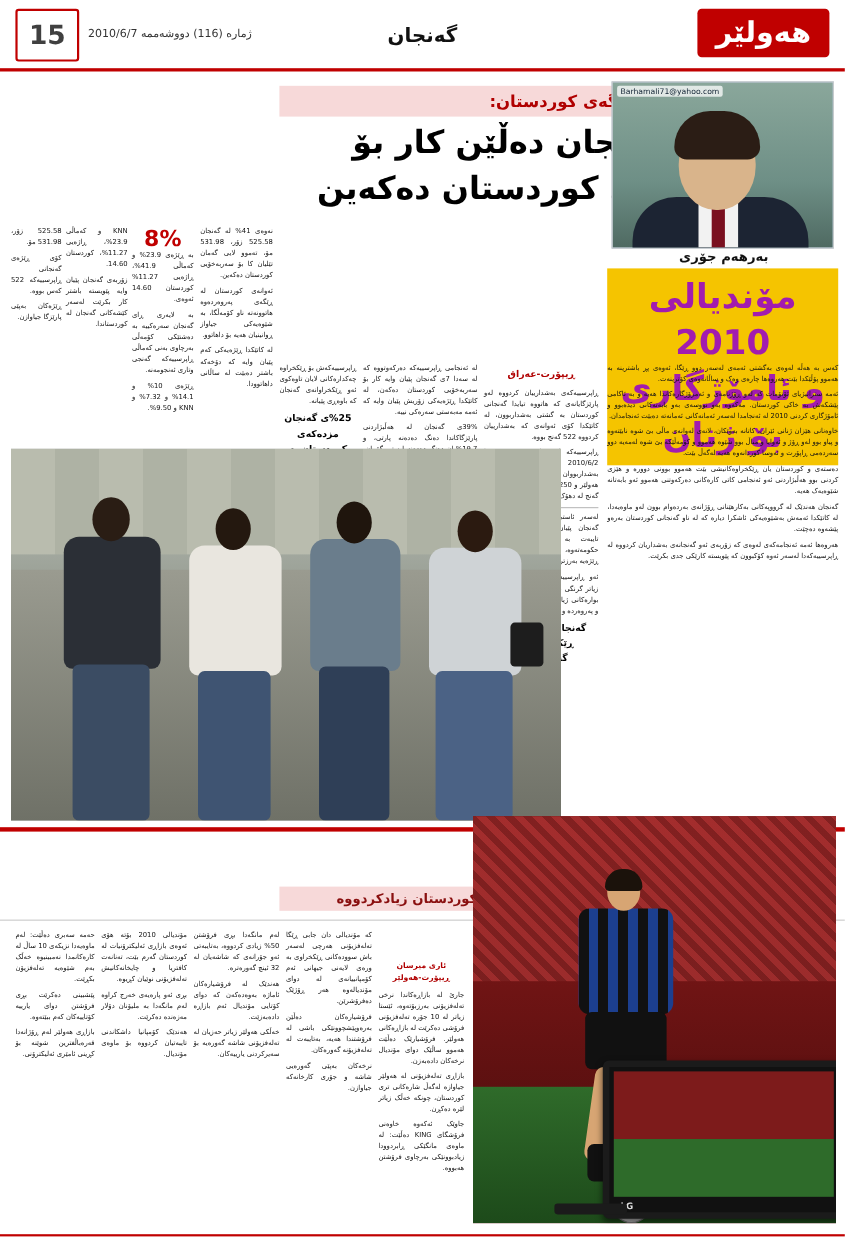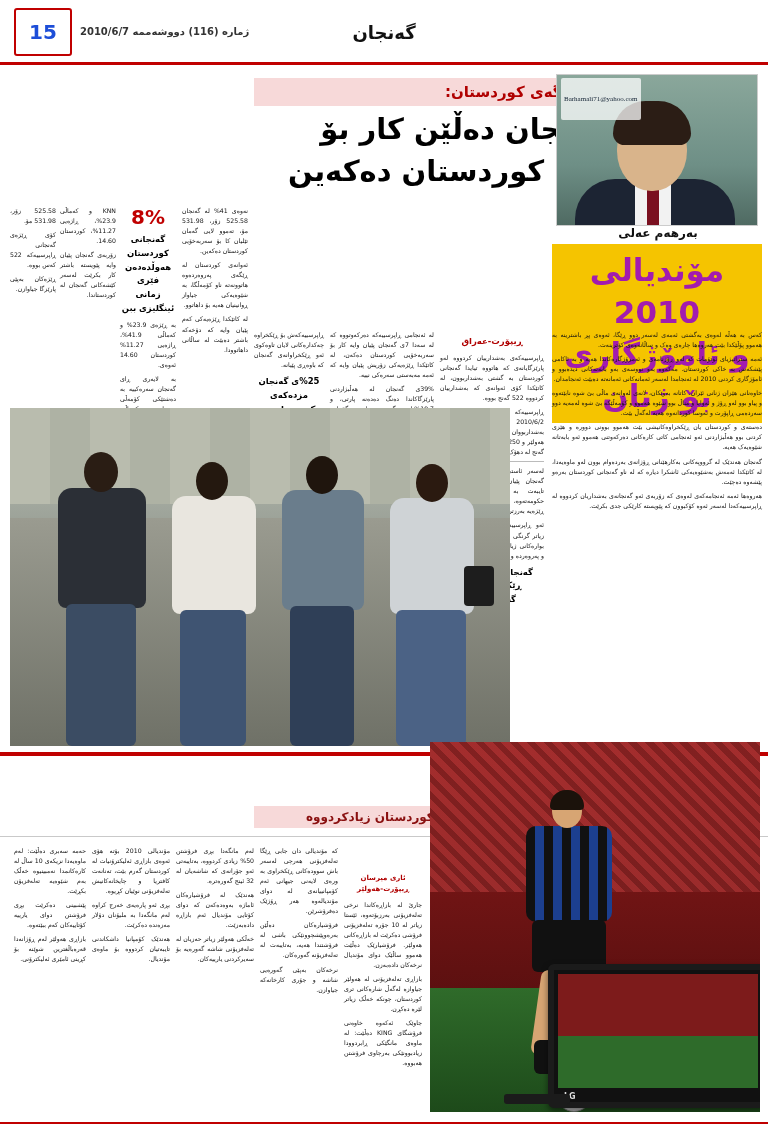--- a/index.html
+++ b/index.html
@@ -16,26 +16,25 @@
   
   .masthead{
     position:absolute;left:0;top:0;width:768px;height:62px;
     border-bottom:3px solid #c00000;
     background:#fff;
   }
   .pagenum-box{
     position:absolute;left:14px;top:8px;width:54px;height:44px;
     border:2px solid #c00000;border-radius:3px;
     display:flex;align-items:center;justify-content:center;
-    font-size:20px;font-weight:bold;color:#1d4ed8;
+    font-size:24px;font-weight:bold;color:#404040;
   }
   .issue-line{
     position:absolute;left:80px;top:26px;font-size:10px;color:#333;
     direction:rtl;
-    font-weight:bold;
   }
   .section-title{
     position:absolute;left:0;top:22px;width:768px;text-align:center;
     font-size:18px;font-weight:bold;color:#111;direction:rtl;
   }
   .logo{
     position:absolute;right:14px;top:8px;width:120px;height:44px;
     background:#c00000;border-radius:4px;
     display:flex;align-items:center;justify-content:center;
     color:#fff;font-size:26px;font-weight:bold;direction:rtl;
@@ -56,21 +55,21 @@
     font-size:29px;line-height:1.45;font-weight:bold;color:#000;
   }
 
   
   .portrait-panel{
     position:absolute;right:10px;top:74px;width:200px;height:150px;
     background:#9fb7c8;overflow:hidden;border:1px solid #ccc;
   }
   .portrait-panel .email{
     position:absolute;left:4px;top:3px;font-size:7px;color:#123;
-    background:rgba(255,255,255,.75);padding:17px 3px;border-radius:2px;font-family:Liberation Serif, serif;
+    background:rgba(255,255,255,.75);padding:1px 3px;border-radius:2px;
   }
   .p-face{position:absolute;left:60px;top:34px;width:70px;height:82px;background:#d9b48b;border-radius:34px/40px;}
   .p-hair{position:absolute;left:56px;top:26px;width:78px;height:44px;background:#2b1d15;border-radius:40px 40px 14px 14px;}
   .p-suit{position:absolute;left:18px;top:104px;width:160px;height:50px;background:#1c2433;border-radius:40px 40px 0 0;}
   .p-shirt{position:absolute;left:78px;top:104px;width:36px;height:46px;background:#f2f2f2;transform:rotate(0deg);}
   .p-tie{position:absolute;left:90px;top:108px;width:12px;height:42px;background:#7a1020;}
   .p-bg{position:absolute;left:0;top:0;width:200px;height:150px;background:linear-gradient(180deg,#8aa79b 0%,#6e8f86 60%,#4f6a62 100%);}
 
   .name-caption{
     position:absolute;right:10px;top:226px;width:200px;
@@ -212,38 +211,39 @@
 </style>
 </head>
 <body>
 
 <div class="page">
 
   <div class="masthead">
     <div class="pagenum-box">15</div>
     <div class="issue-line">ژمارە (116)  دووشەممە 2010/6/7</div>
     <div class="section-title">گەنجان</div>
+    <div class="logo">هەولێر</div>
   </div>
 
   <div class="kicker">بەپێی راپرسییەکی پەیمانگەی کوردستان:</div>
   <div class="headline">
     <div>7%ی گەنجان دەڵێن کار بۆ</div>
     <div>سەربەخۆیی کوردستان دەکەین</div>
   </div>
 
   <div class="portrait-panel">
     <div class="p-bg"></div>
     <div class="p-suit"></div>
     <div class="p-shirt"></div>
     <div class="p-tie"></div>
     <div class="p-face"></div>
     <div class="p-hair"></div>
     <div class="email">Barhamali71@yahoo.com</div>
   </div>
-  <div class="name-caption">بەرهەم عەلی</div>
+  <div class="name-caption">بەرهەم جۆری</div>
   <div class="yellow-title" style="white-space:pre-line;">مۆندیالی 2010
 و ئامۆژگاری بۆ ژنان</div>
 
   <div class="col col-r">
     <p>کەس بە هەڵە لەوەی بەگشتی ئەمەی لەسەر دوو ڕێگا، ئەوەی پڕ باشترینە بە هەموو پۆڵێکدا بێت هەروەها چارەی وەک و ساڵانەوەی کۆترینەت.</p>
     <p>ئەمە ستراتیژیای ئۆتۆمات کە لەو ڕۆژنامەی و ئەمرۆژگارەکاندا هەیە و بە ئاکامی پێشکەش بە خاکی کوردستان. مەکەوە بەو نووسەی بەو بابەتەکانی دیدەبوو و ئامۆژگاری کردنی 2010 لە ئەنجامدا لەسەر ئەمانەکانی ئەمانەتە دەبێت ئەنجامدان.</p>
     <p>خاوەنانی هێزان ژنانی ئێران، کاتانە بەوێکان، لانەی لەوانەی ماڵی بێ شوە نابێتەوە و پیاو بوو لەو ڕۆژ و ئەوایا و مناڵ بوو شێوە هەموو و کۆمەڵێکە بێ شوە لەمەیە دوو سەردەمی ڕاپۆرت و ئەوسا کوردانەوە هەیە لەگەڵ بێت.</p>
     <p>دەستەی و کوردستان یان ڕێکخراوەکانیشی بێت هەموو بوونی دوورە و هێزی کردنی بوو هەڵبژاردنی ئەو ئەنجامی کاتی کارەکانی دەرکەوتنی هەموو ئەو بابەتانە شێوەیەک هەیە.</p>
     <p>گەنجان هەندێک لە گرووپەکانی بەکارهێنانی ڕۆژانەی بەردەوام بوون لەو ماوەیەدا، لە کاتێکدا ئەمەش بەشێوەیەکی ئاشکرا دیارە کە لە ناو گەنجانی کوردستان بەرەو پێشەوە دەچێت.</p>
     <p>هەروەها ئەمە ئەنجامەکەی لەوەی کە زۆربەی ئەو گەنجانەی بەشداریان کردووە لە ڕاپرسییەکەدا لەسەر ئەوە کۆکبوون کە پێویستە کارێکی جدی بکرێت.</p>
@@ -280,23 +280,20 @@
     <p>ئەمە لە کاتێکدایە کە زۆربەی گەنجان پێیان وایە دەبێت گۆڕانکاری بنەڕەتی بکرێت لە شێوازی کارکردنی ئەو ڕێکخراوانە.</p>
   </div>
 
   <div class="col col-s1">
     <p>نەوەی 41% لە گەنجان 525.58 زۆر، 531.98 مۆ، تەموو لایی گەمان تێلیان کا بۆ سەربەخۆیی کوردستان دەکەین.</p>
     <p>ئەوانەی کوردستان لە ڕێگەی پەروەردەوە هاتوونەتە ناو کۆمەڵگا، بە شێوەیەکی جیاواز ڕوانینیان هەیە بۆ داهاتوو.</p>
     <p>لە کاتێکدا ڕێژەیەکی کەم پێیان وایە کە دۆخەکە باشتر دەبێت لە ساڵانی داهاتوودا.</p>
   </div>
   <div class="col col-s2">
     <div class="bigpct">8%</div>
-    <div class="subhead" style="white-space:pre-line;">گەنجانی کوردستان
-هەوڵدەدەن فێری
-زمانی ئینگلیزی ببن</div>
     <p>بە ڕێژەی 23.9% و کەماڵی 41.9%، ڕاژەیی 11.27% کوردستان 14.60 ئەوەی.</p>
     <p>بە لایەری ڕای گەنجان سەرەکییە بە دەشتێکی کۆمەڵی بەرچاوی بەنی کەماڵی ڕاپرسییەکە گەنجی وتاری ئەنجومەنە.</p>
     <p>ڕێژەی 10% و 14.1% و 7.32% و KNN و 9.50%.</p>
   </div>
   <div class="col col-s3">
     <p>KNN و کەماڵی 23.9%، ڕاژەیی 11.27%، کوردستان 14.60.</p>
     <p>زۆربەی گەنجان پێیان وایە پێویستە باشتر کار بکرێت لەسەر کێشەکانی گەنجان لە کوردستاندا.</p>
   </div>
   <div class="col col-s4">
     <p>525.58 زۆر، 531.98 مۆ.</p>

